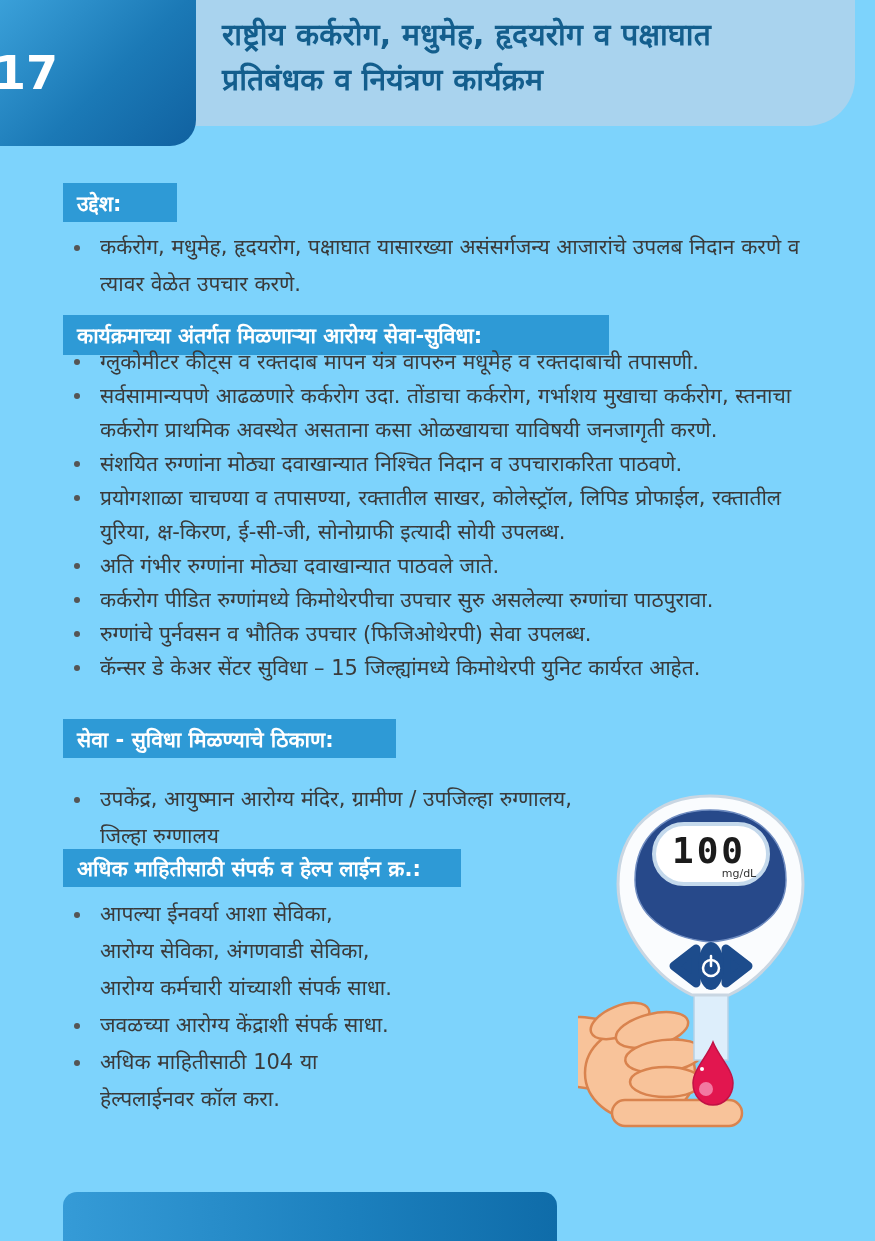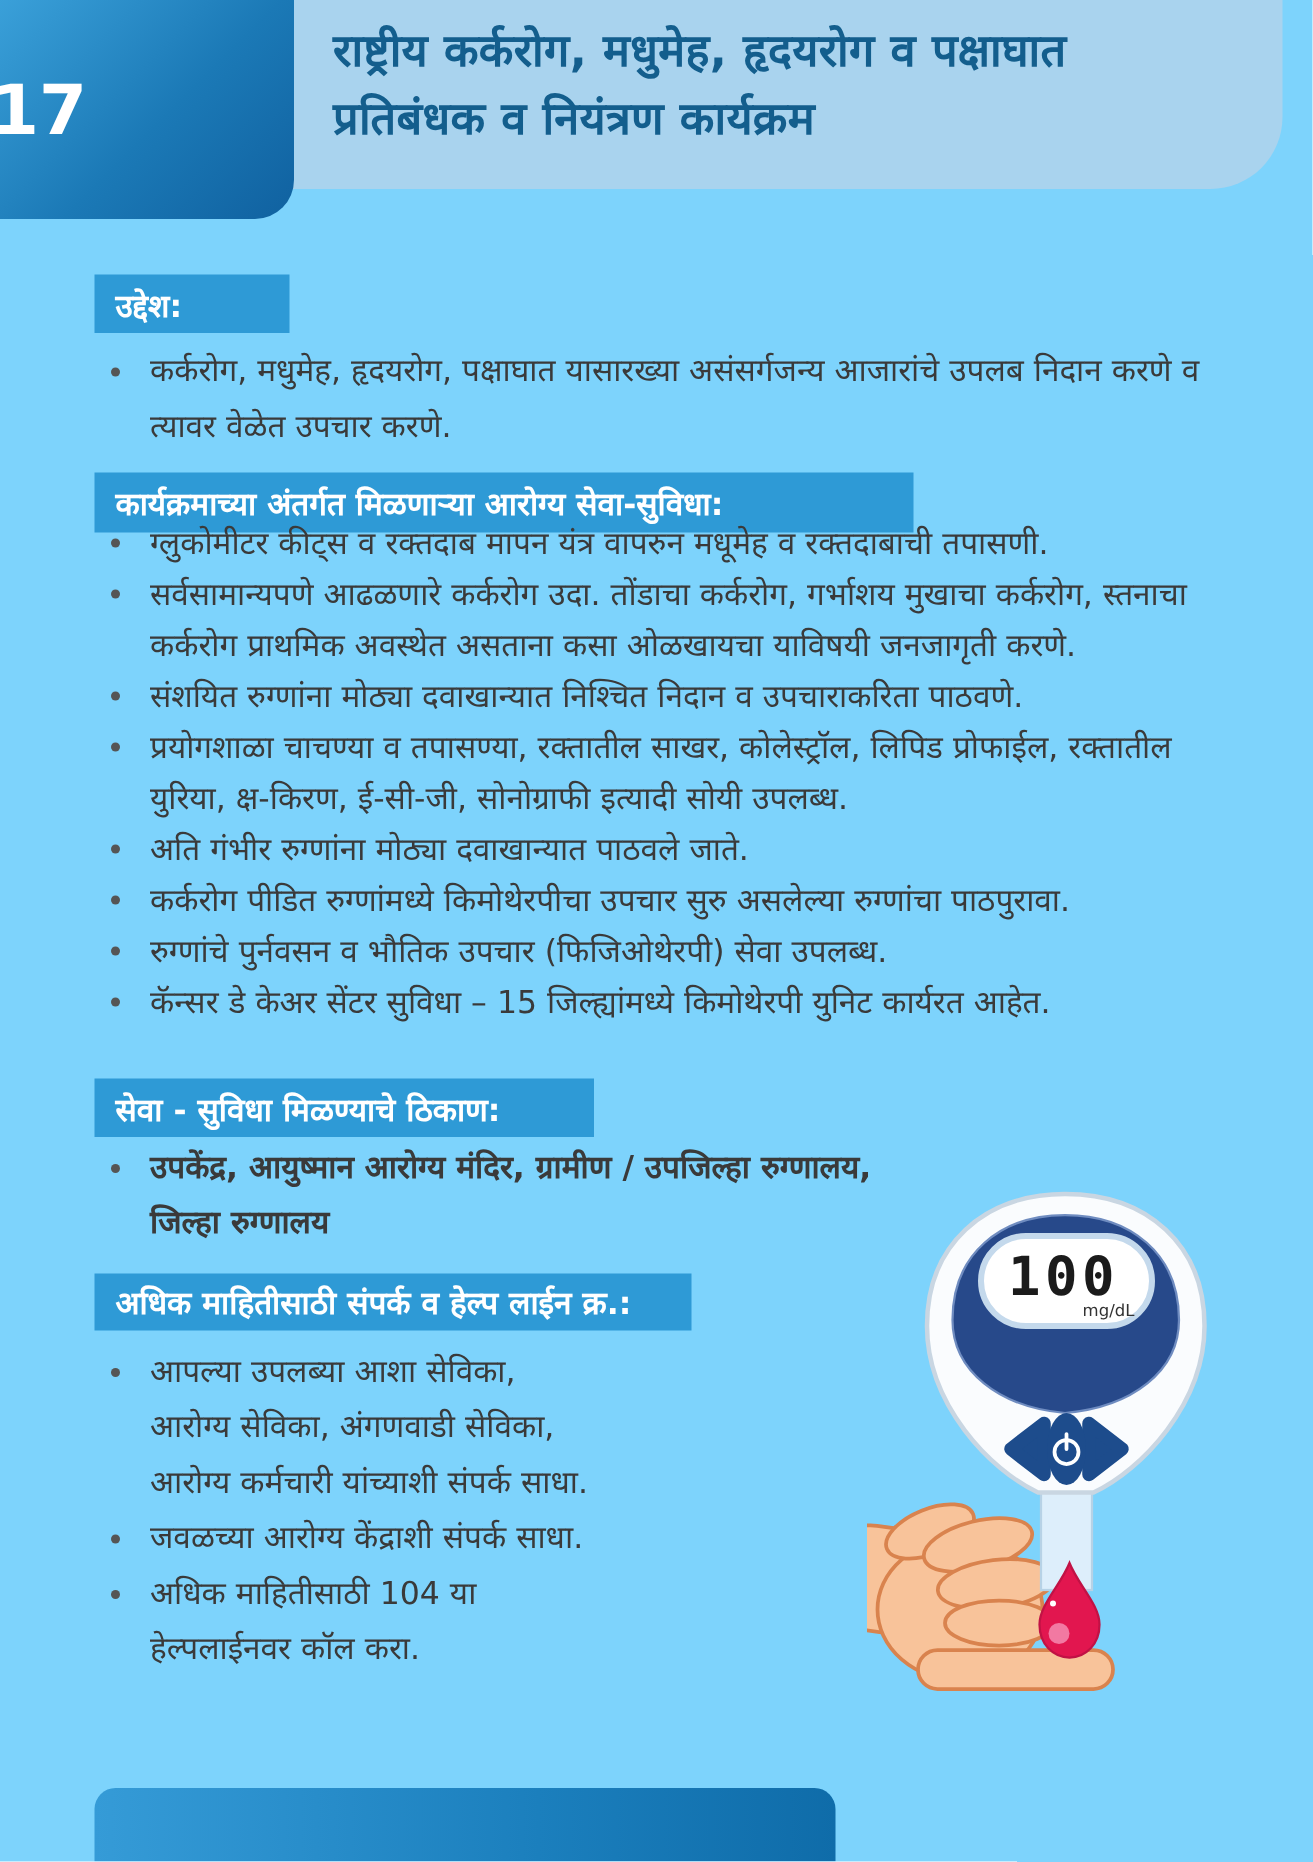--- a/index.html
+++ b/index.html
@@ -56,21 +56,21 @@
     background: #2e9ad6;
     color: #ffffff;
     font-weight: 700;
     font-size: 21px;
     display: flex;
     align-items: center;
     padding-left: 14px;
     box-sizing: border-box;
     white-space: nowrap;
   }
-  .bar1 { top: 183px; width: 130px; height: 39px; }
+  .bar1 { top: 183px; width: 114px; height: 39px; }
   .bar2 { top: 315px; width: 546px; height: 40px; }
   .bar3 { top: 719px; width: 333px; height: 39px; }
   .bar4 { top: 849px; width: 398px; height: 38px; }
 
   
   ul.blist {
     position: absolute;
     margin: 0; padding: 0;
     list-style: none;
   }
@@ -89,21 +89,21 @@
     border-radius: 50%;
     background: #555555;
   }
   .list-lg li { line-height: 37px; }
   .list-lg li::before { top: 16px; }
   .list-sm li { line-height: 34px; }
   .list-sm li::before { top: 14px; }
 
   .list1 { top: 229px; left: 63px; width: 770px; }
   .list2 { top: 345px; left: 63px; width: 795px; }
-  .list3 { top: 760px; left: 63px; width: 580px; font-weight: bold; }
+  .list3 { top: 781px; left: 63px; width: 580px; }
   .list4 { top: 896px; left: 63px; width: 460px; }
 
   
   .illustration {
     position: absolute;
     left: 578px; top: 780px;
     width: 297px; height: 350px;
     z-index: 1;
   }
 
@@ -149,21 +149,21 @@
   </ul>
 
   <div class="bar bar3">सेवा - सुविधा मिळण्याचे ठिकाण:</div>
   <ul class="blist list-lg list3">
     <li>उपकेंद्र, आयुष्मान आरोग्य मंदिर, ग्रामीण / उपजिल्हा रुग्णालय,
 जिल्हा रुग्णालय</li>
   </ul>
 
   <div class="bar bar4">अधिक माहितीसाठी संपर्क व हेल्प लाईन क्र.:</div>
   <ul class="blist list-lg list4">
-    <li>आपल्या उपलब्या आशा सेविका,
+    <li>आपल्या ईनवर्या आशा सेविका,
 आरोग्य सेविका, अंगणवाडी सेविका,
 आरोग्य कर्मचारी यांच्याशी संपर्क साधा.</li>
     <li>जवळच्या आरोग्य केंद्राशी संपर्क साधा.</li>
     <li>अधिक माहितीसाठी 104 या
 हेल्पलाईनवर कॉल करा.</li>
   </ul>
 
   <svg class="illustration" viewBox="0 0 297 350" xmlns="http://www.w3.org/2000/svg">
 
     <g>

